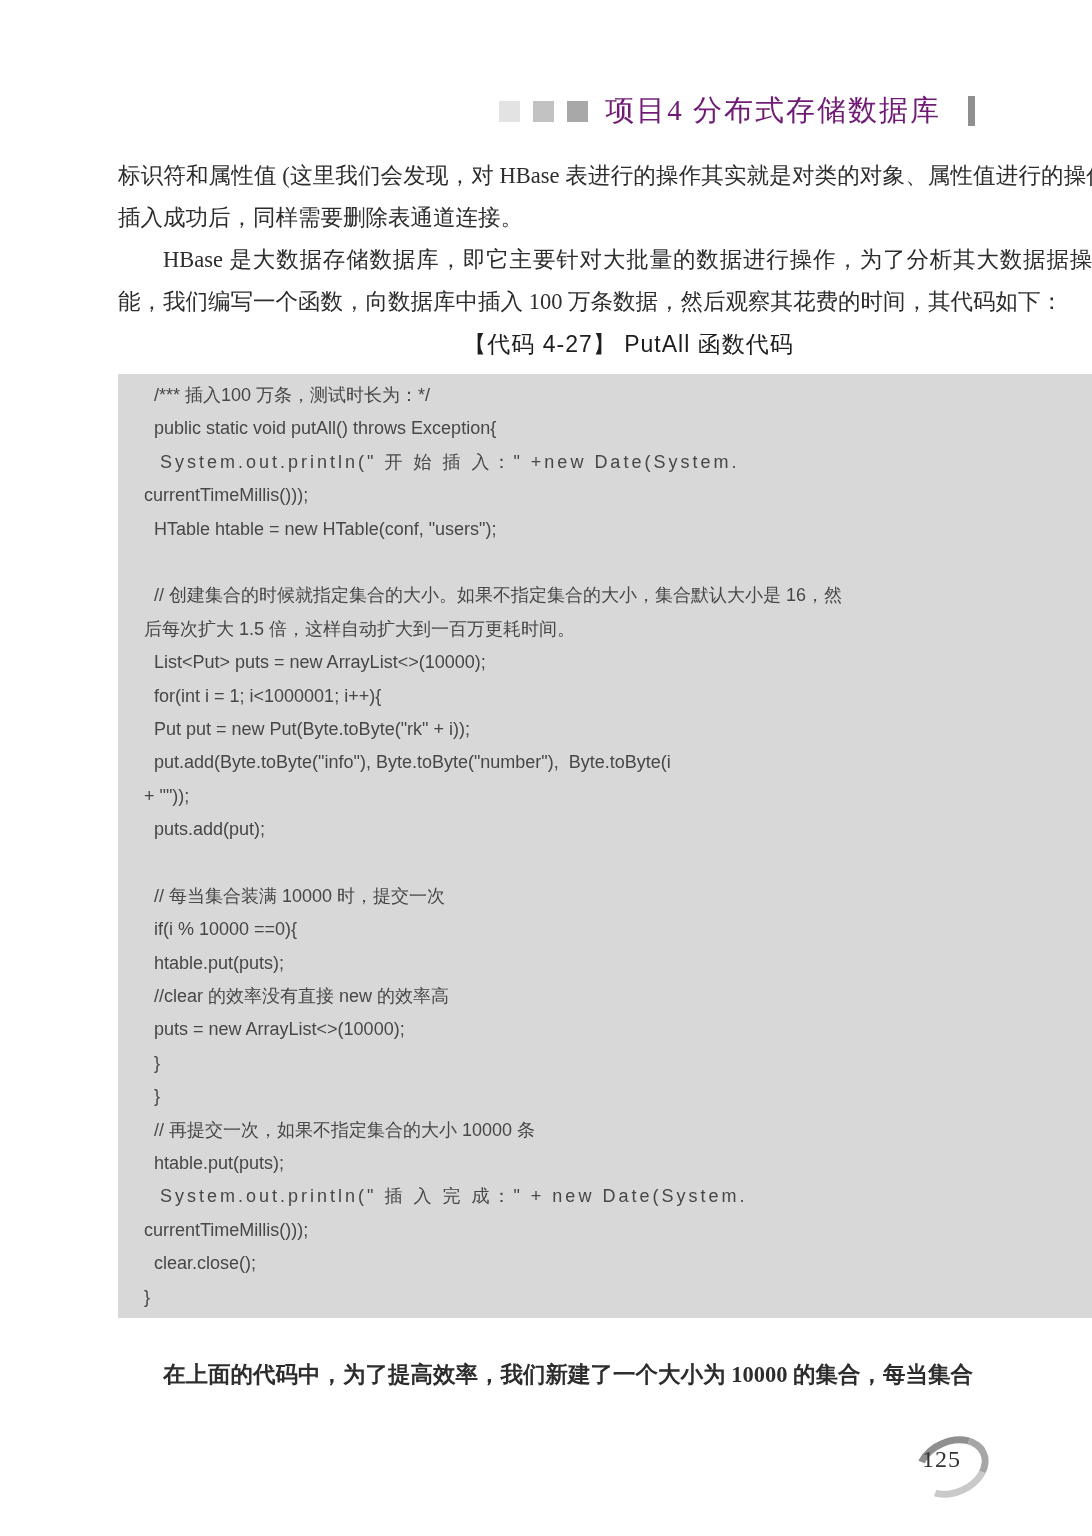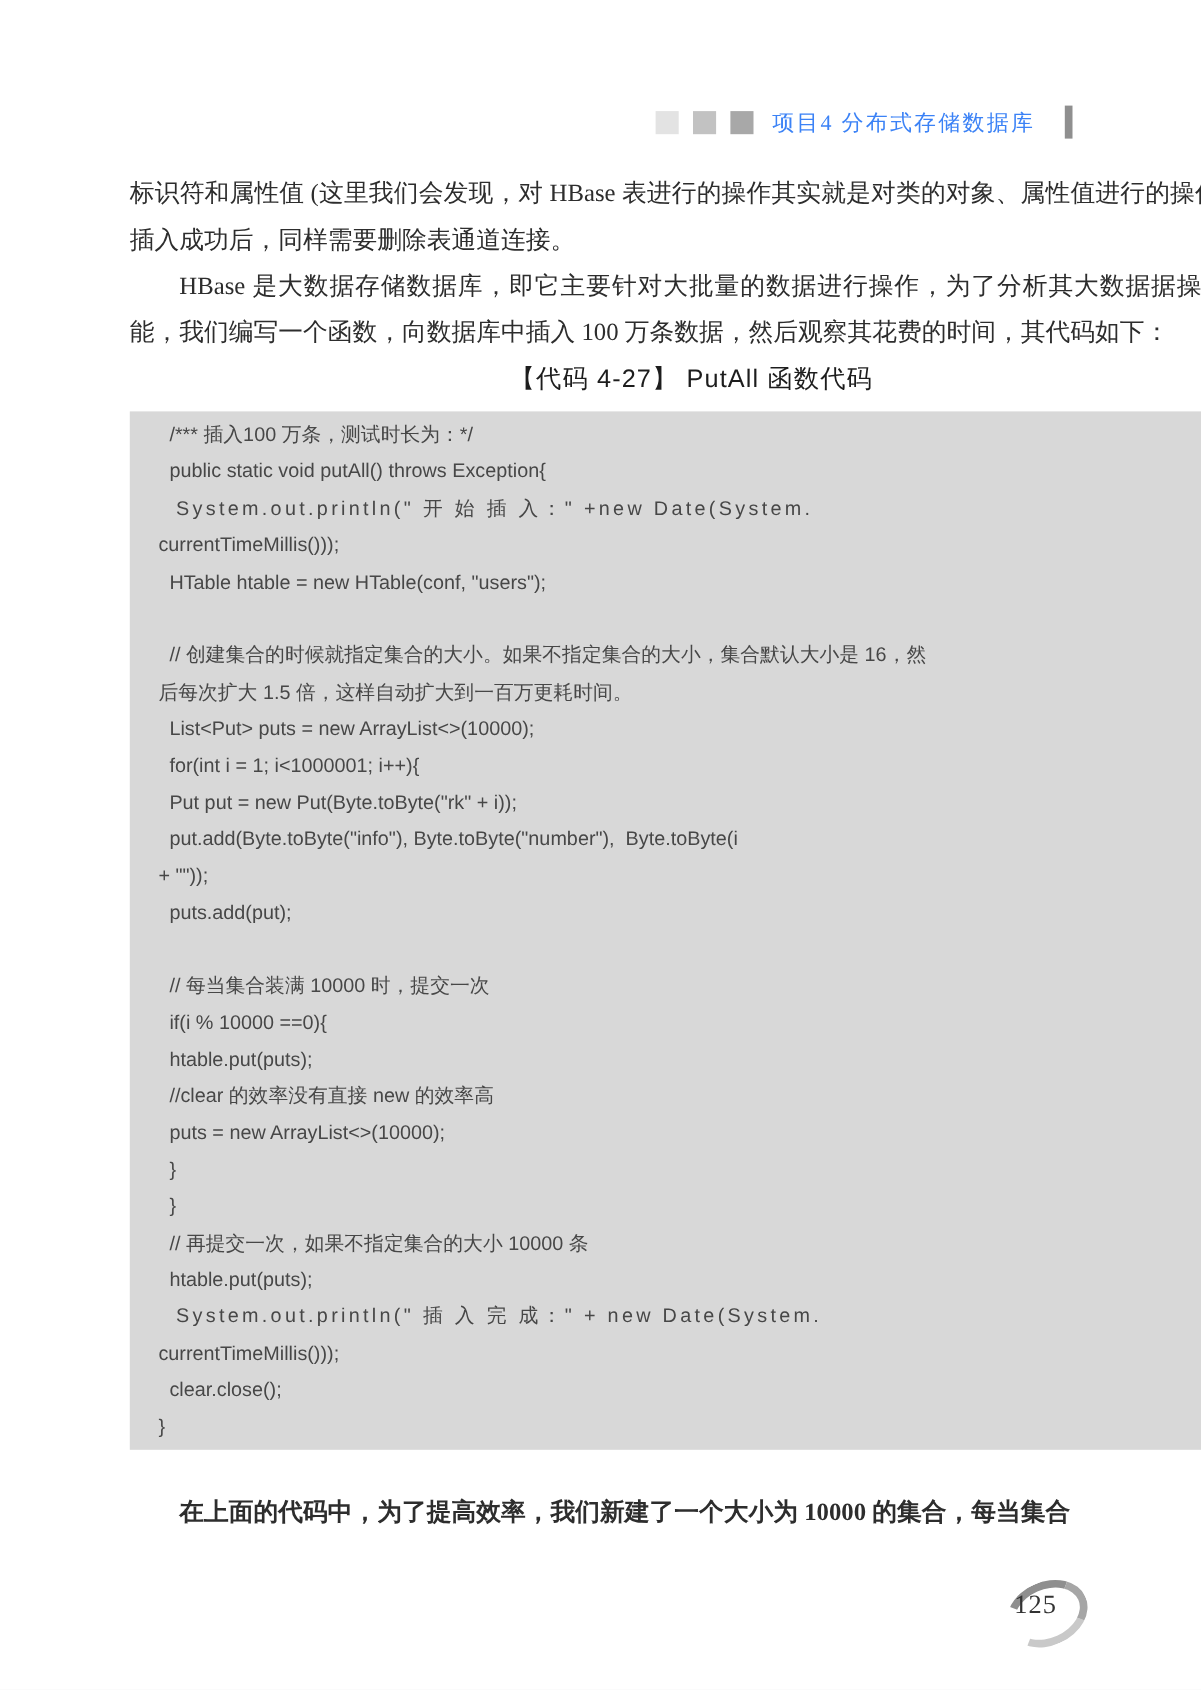--- a/index.html
+++ b/index.html
@@ -32,22 +32,22 @@
     display: flex;
     align-items: center;
     gap: 13px;
     margin-right: 17px;
   }
   .head-square {
     width: 21px;
     height: 21px;
   }
   .head-title {
-    font-size: 20px;
-    color: #3b82f6;
+    font-size: 29px;
+    color: #701a75;
     letter-spacing: 2px;
     margin-right: 27px;
     white-space: nowrap;
   }
   .head-bar {
     width: 7px;
     height: 30px;
   }
 
   

